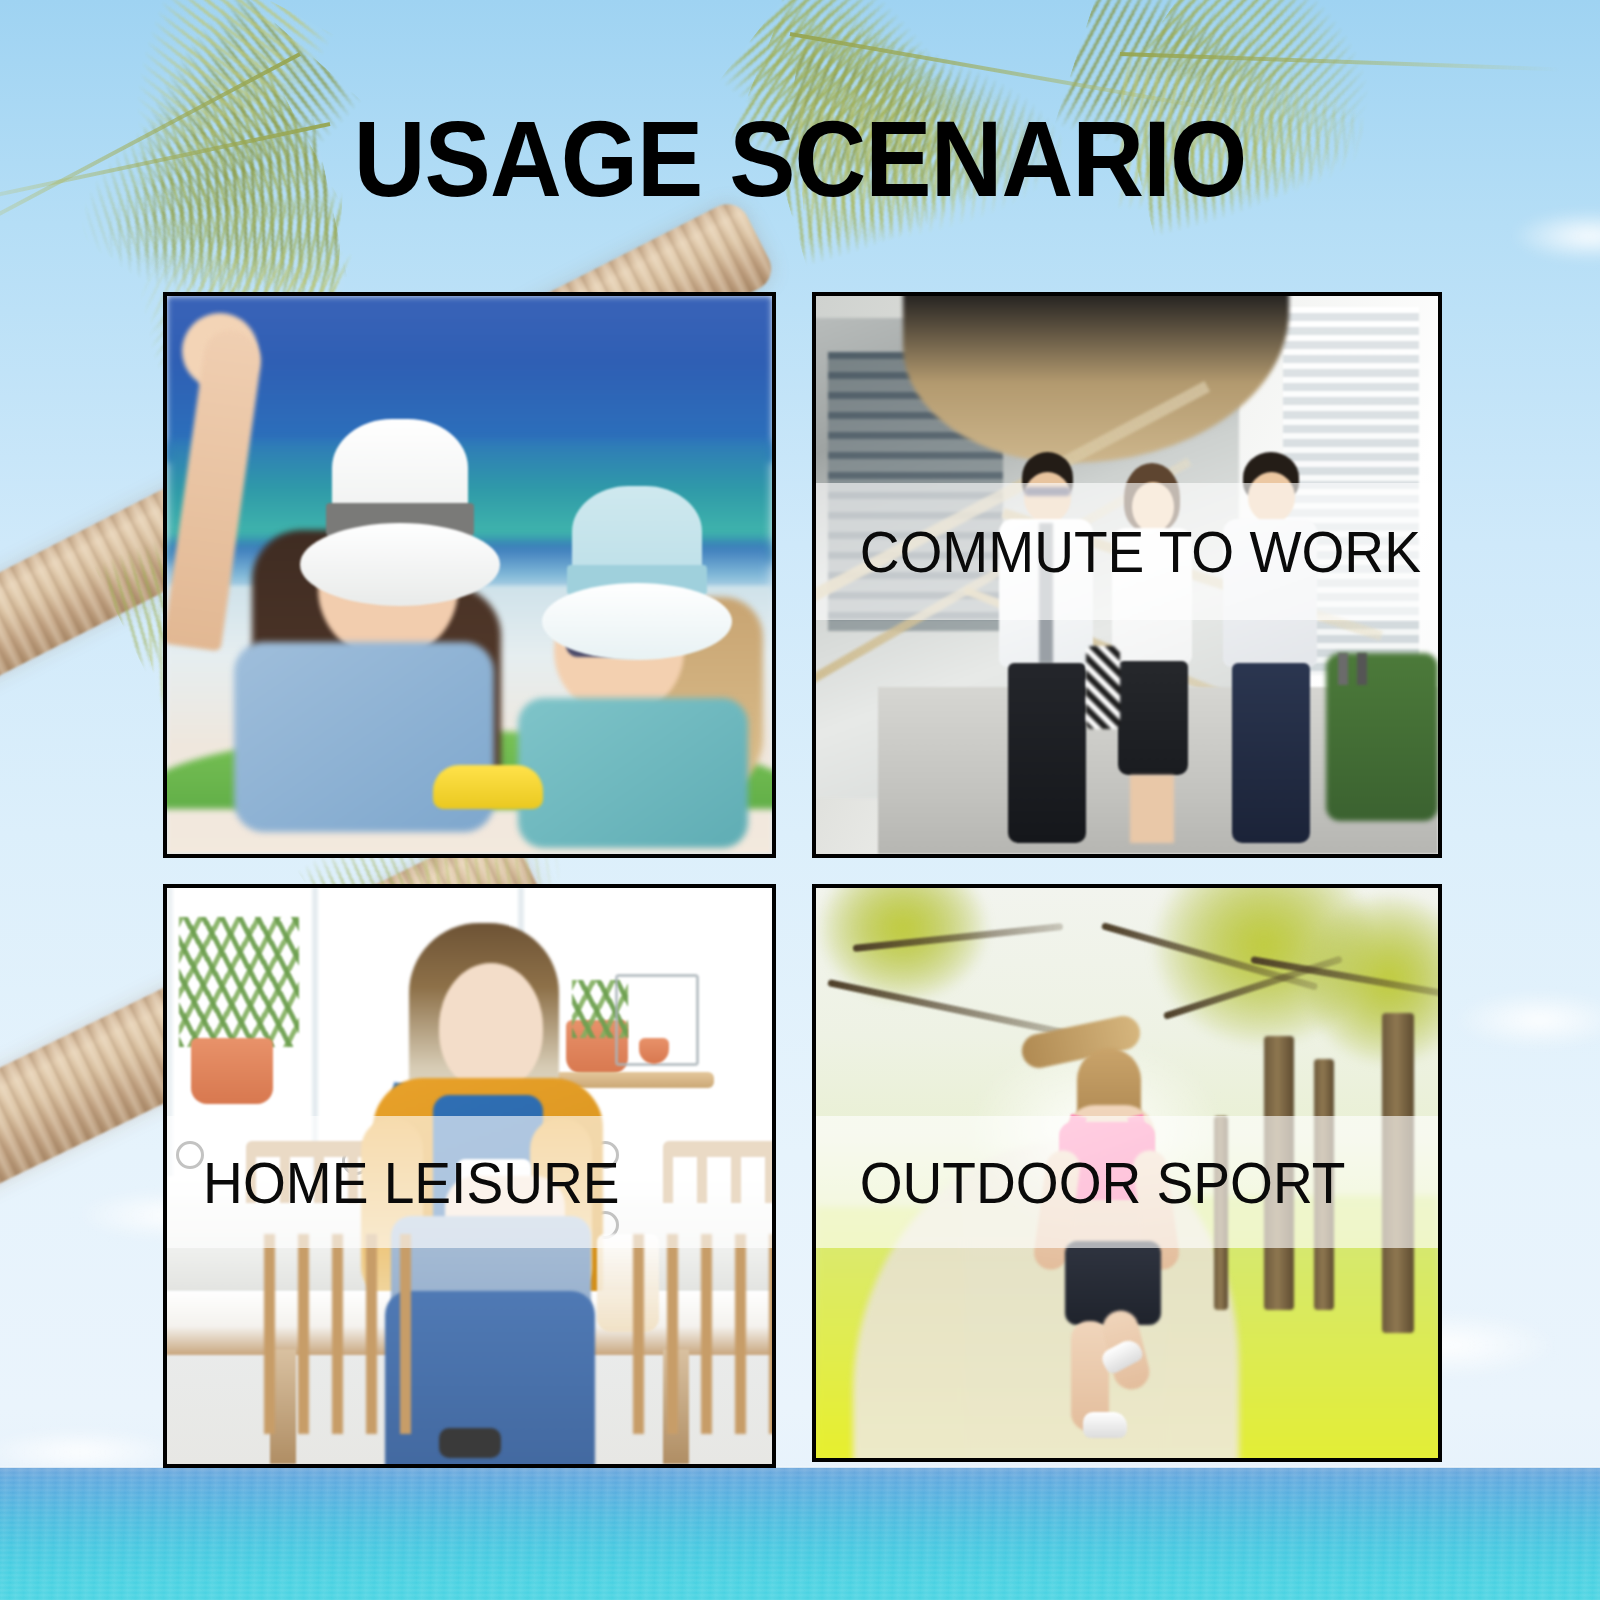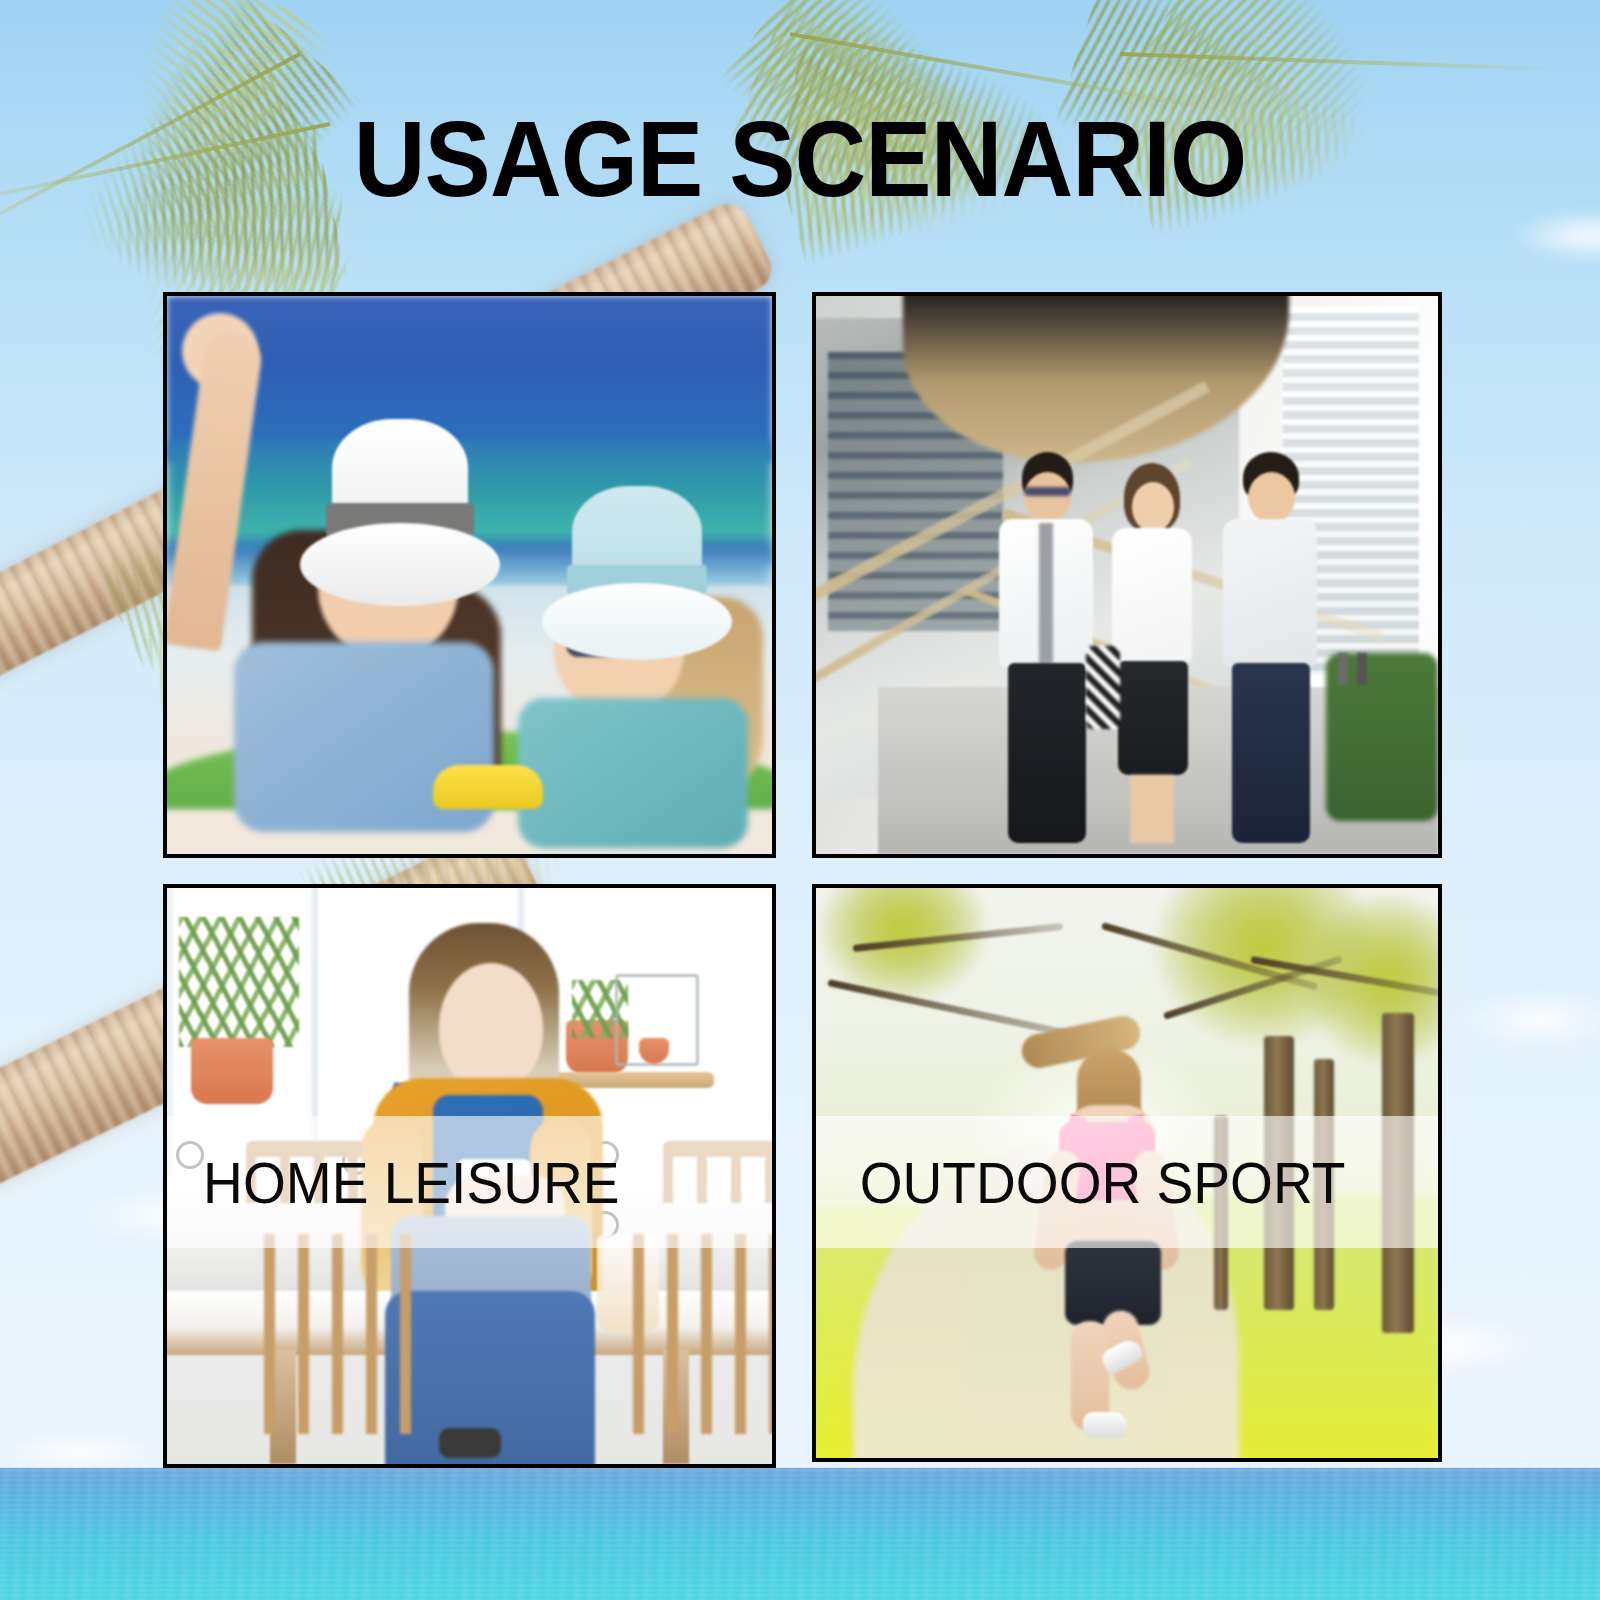--- a/index.html
+++ b/index.html
@@ -792,20 +792,23 @@
 
         <div class="person" style="left:64%; top:28%; width:18%; height:70%;">
           <div class="p-hair" style="left:26%; top:0;   width:50%; height:13%; background:#241d17;"></div>
           <div class="p-head" style="left:30%; top:5%;  width:42%; height:13%; background:#ecc8a2;"></div>
           <div class="p-torso" style="left:8%;  top:17%; width:84%; height:38%; background:linear-gradient(160deg,#f4f5f7,#e3e6ea);"></div>
           <div class="p-legs" style="left:16%; top:54%; width:70%; height:46%; background:linear-gradient(to bottom,#2b3650,#1b2338);"></div>
         </div>
 
         <div style="position:absolute; left:84%; top:64%; width:10px; height:32px; background:#6b6b6b; filter:blur(1.4px);"></div>
         <div style="position:absolute; left:87%; top:64%; width:10px; height:32px; background:#555; filter:blur(1.4px);"></div>
+      </div>
+      <div class="band top-row">
+        <span class="band-label">COMMUTE TO WORK</span>
       </div>
     </div>
 
     <div class="card c3">
       <div class="photo">
         <div class="kitchen-bg"></div>
         <div class="window-wall"></div>
         <div class="counter"></div>
 
         <div class="plant-leaves" style="left:2%; top:5%; width:120px; height:130px;"></div>

